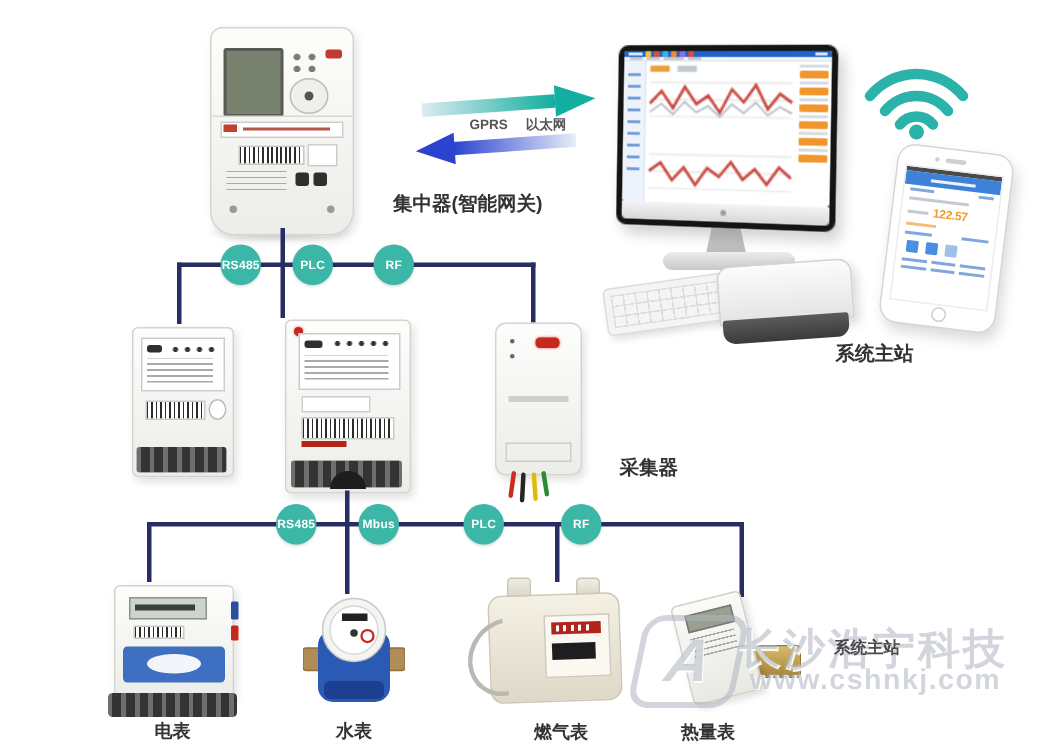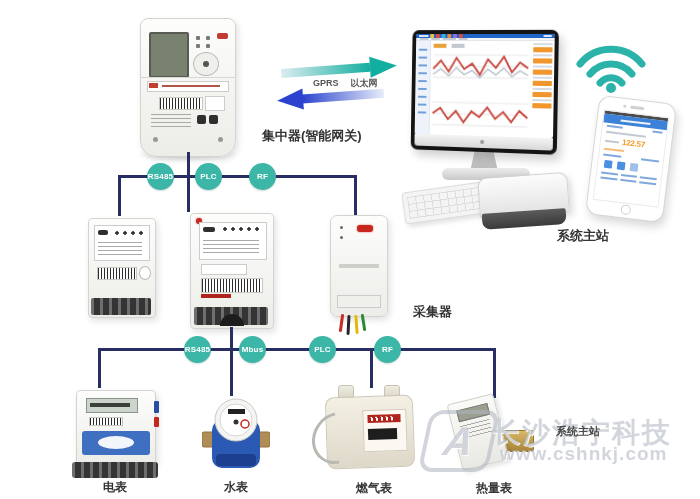--- a/index.html
+++ b/index.html
@@ -398,21 +398,21 @@
     <div class="brass"></div>
     <div class="body">
       <div class="lcd"></div>
       <div class="tl txtlines"></div>
     </div>
   </div>
 
   <div class="lbl lbl-12 abs" style="left:103px;top:479px;">电表</div>
   <div class="lbl lbl-12 abs" style="left:224px;top:479px;">水表</div>
   <div class="lbl lbl-12 abs" style="left:356px;top:480px;">燃气表</div>
-  <div class="lbl lbl-12 abs" style="left:476px;top:480px;text-align:right;">热量表</div>
+  <div class="lbl lbl-12 abs" style="left:454px;top:480px;text-align:right;">热量表</div>
   <div class="lbl abs" style="left:556px;top:424px;font-size:11px;color:#4a4a4a;">系统主站</div>
 
   <div id="watermark">
     <div id="wm-logo" class="abs wm">A</div>
     <div id="wm-line1" class="abs wm">长沙浩宁科技</div>
     <div id="wm-line2" class="abs wm">www.cshnkj.com</div>
   </div>
 
 </div>
 

